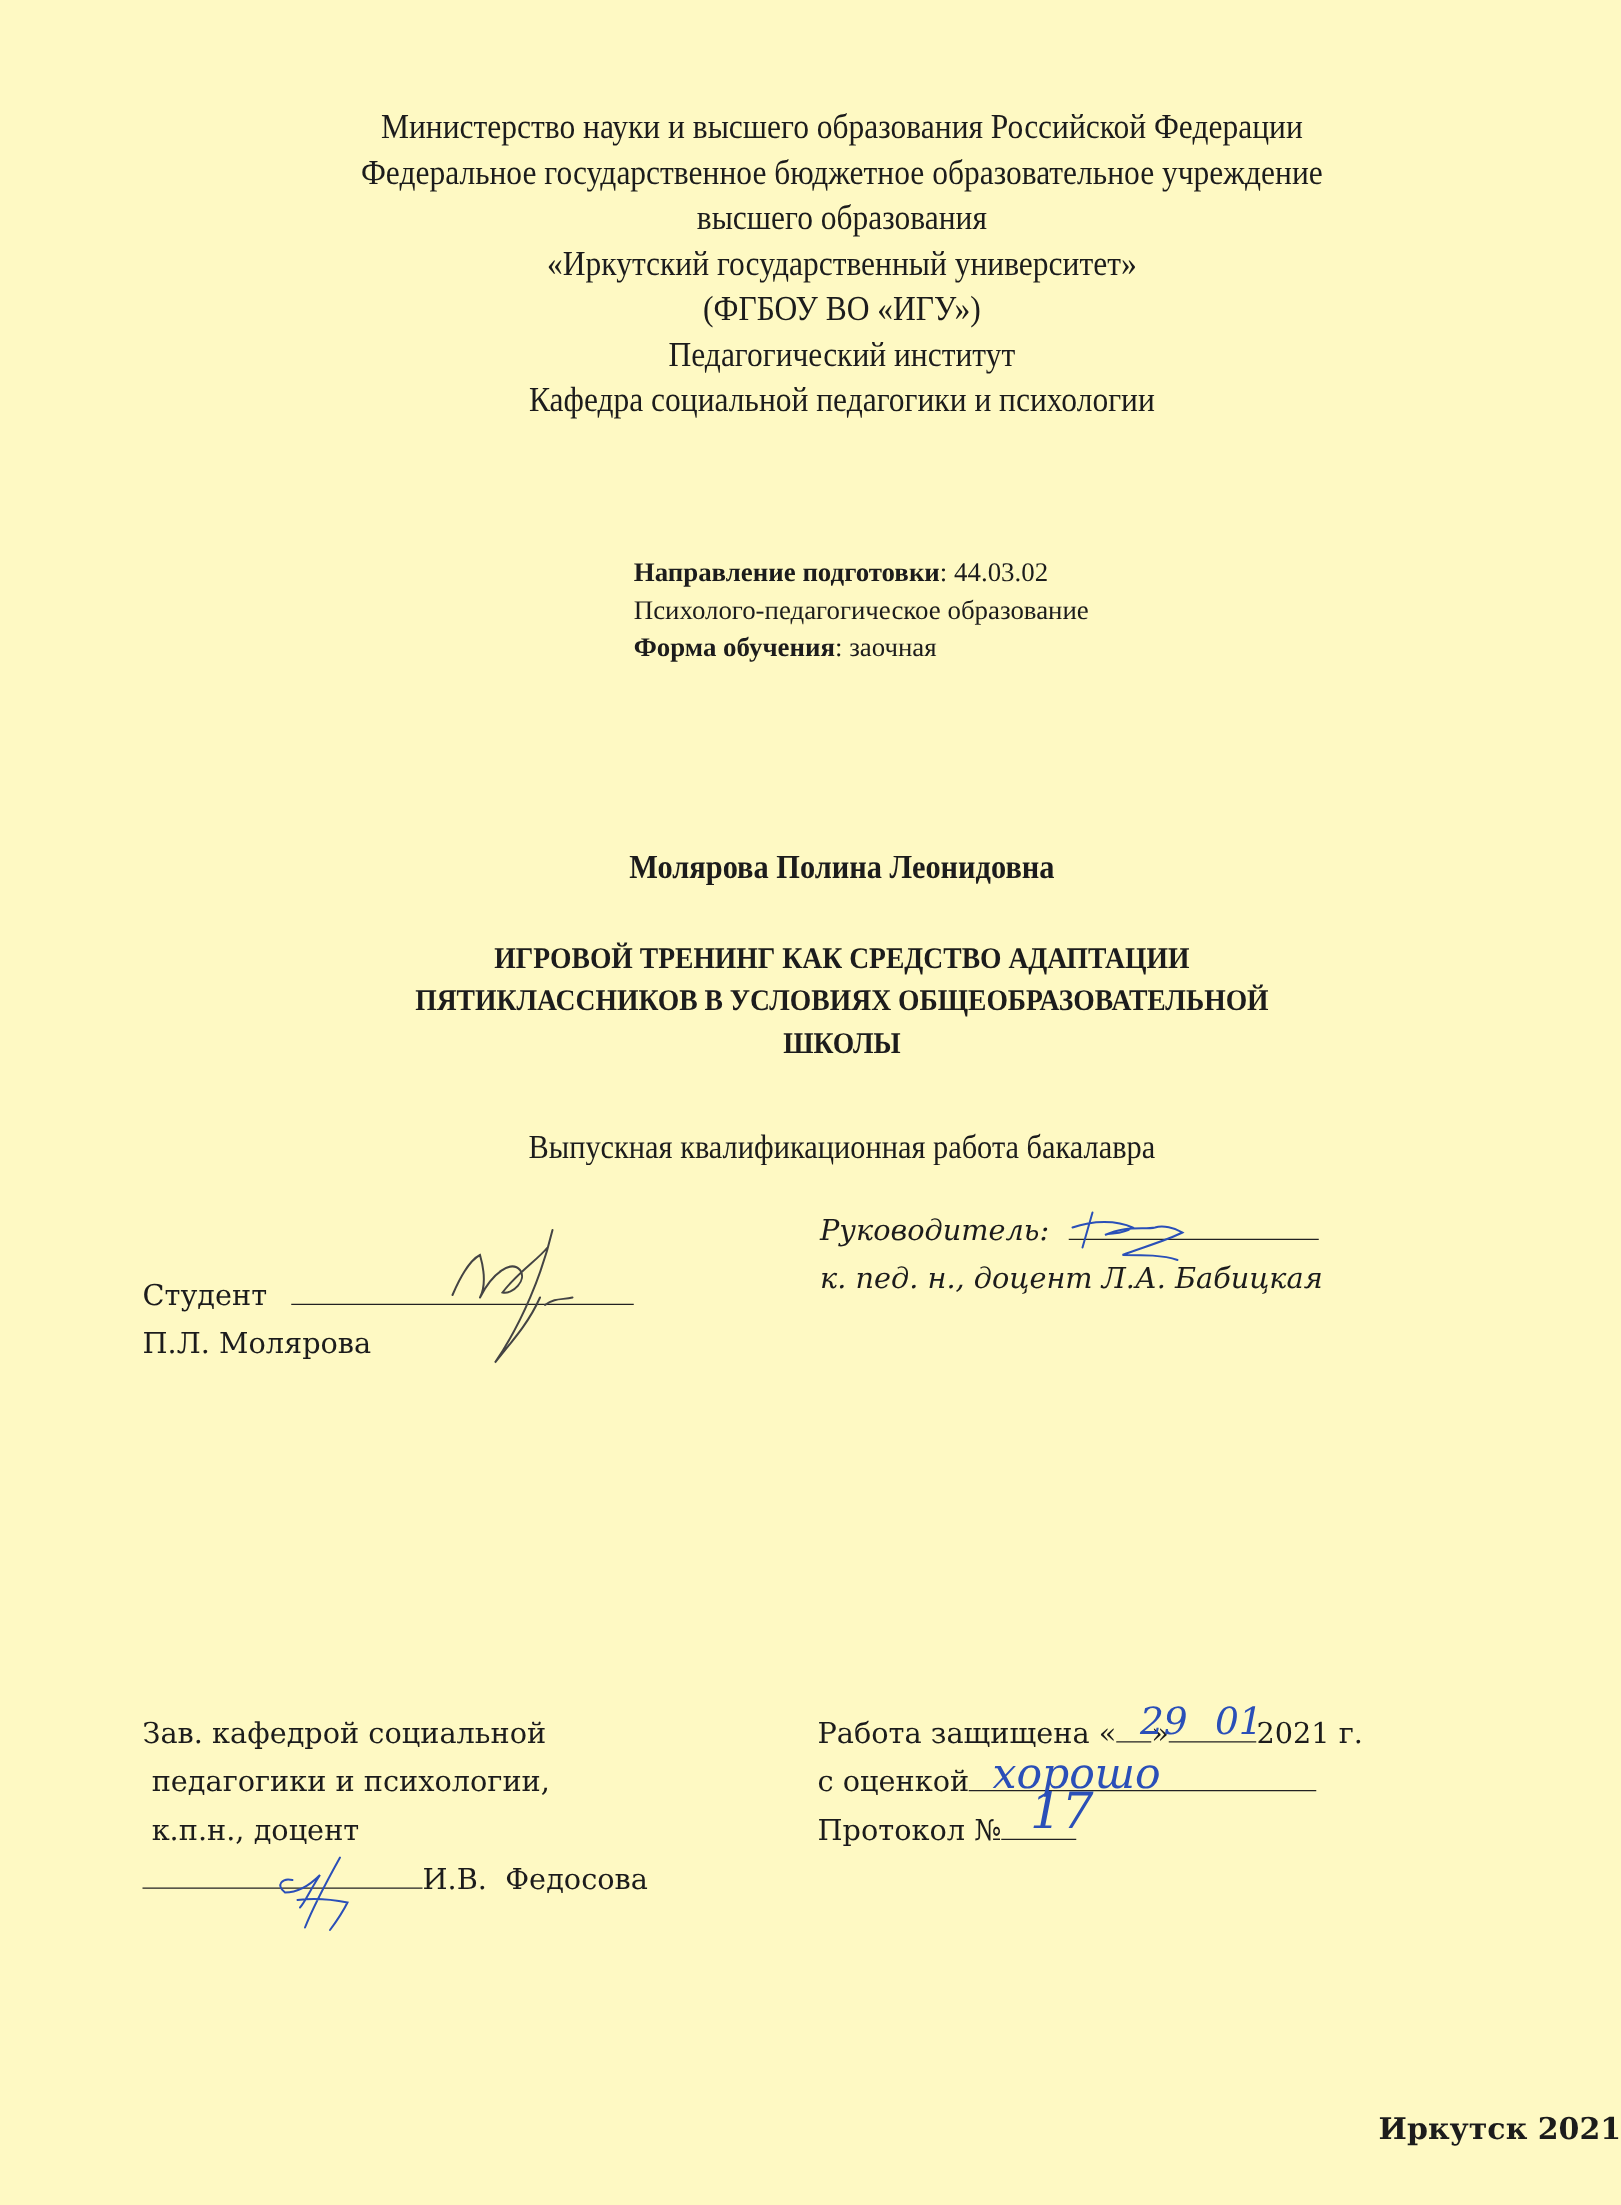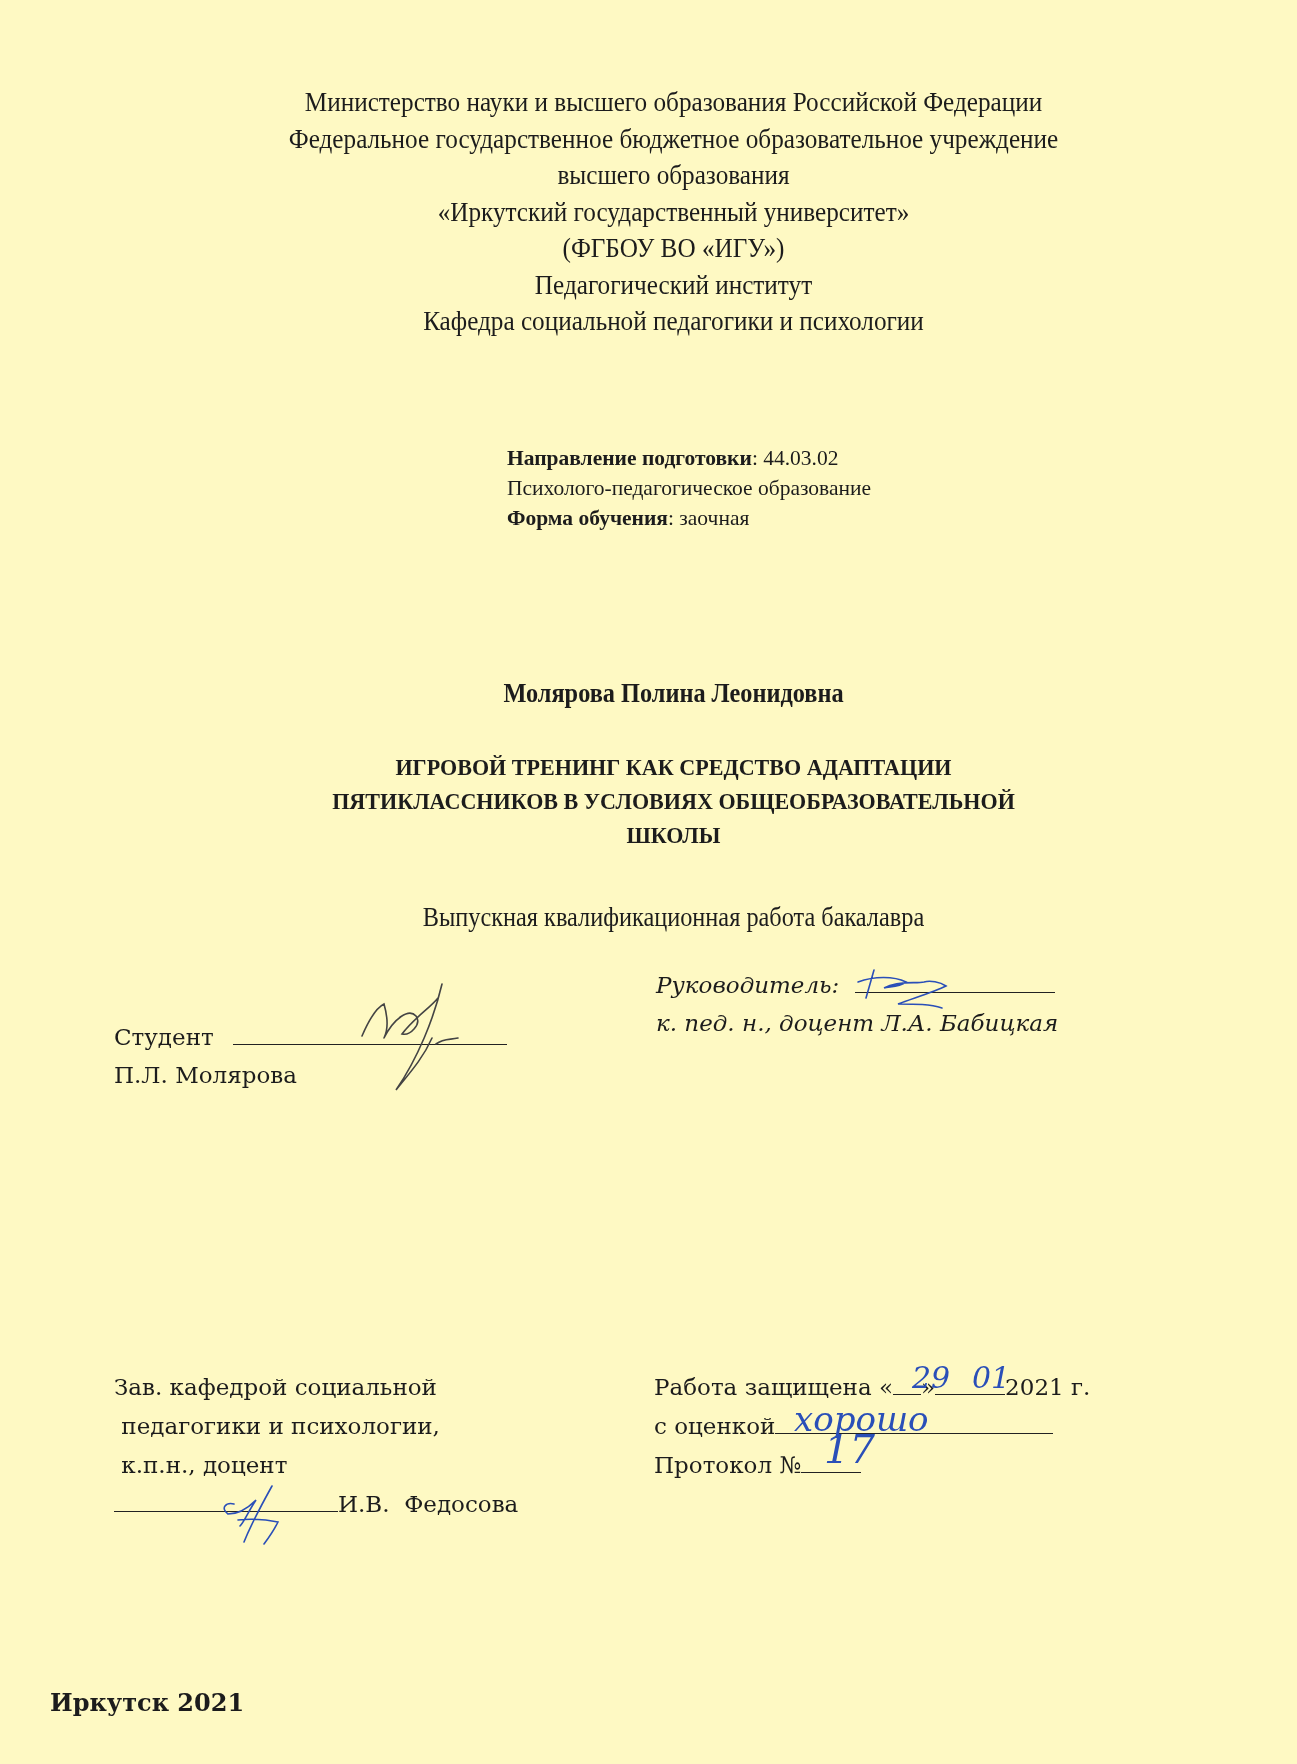--- a/index.html
+++ b/index.html
@@ -109,21 +109,21 @@
     .student { left: 114px; top: 1018px; }
     .supervisor { left: 656px; top: 966px; font-style: italic; }
     .normcontrol { left: 91px; top: 1237px; }
     .head { left: 114px; top: 1368px; line-height: 39px; }
     .defense { left: 654px; top: 1368px; line-height: 39px; }
 
     .footer {
       position: absolute;
       left: 0; right: 0;
       top: 1688px;
-      text-align: left;
+      text-align: right;
       font-size: 27px;
       font-weight: bold;
       margin-left: 50px;
       font-family: "DejaVu Serif", serif;
       font-size: 24px;
     }
   </style>
 </head>
 <body>
 

